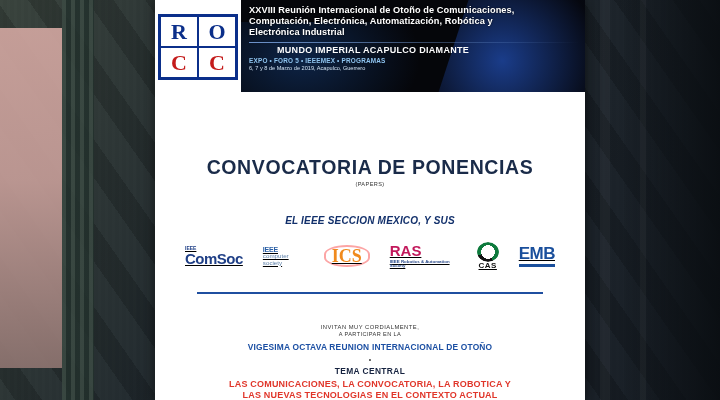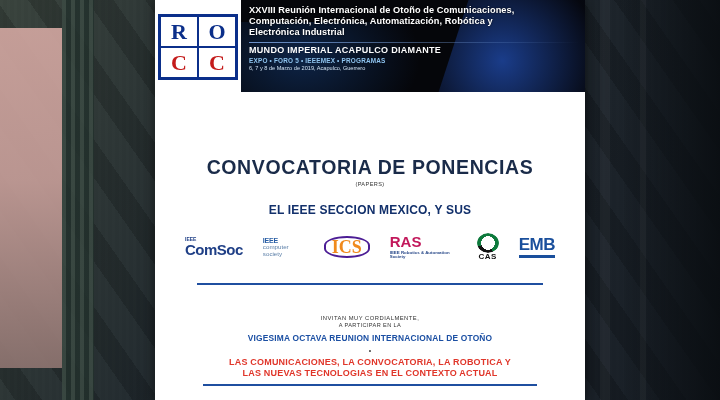--- a/index.html
+++ b/index.html
@@ -150,20 +150,21 @@
     margin: 3px 0 2px 0;
     height: 1px;
     background: linear-gradient(90deg, rgba(120,160,220,.9), rgba(120,160,220,0));
   }
   .banner-venue {
     position: relative;
     font-size: 9px;
     font-weight: bold;
     color: #fdfdfd;
     letter-spacing: .3px;
+    margin-left: 28px;
   }
   .banner-expo {
     position: relative;
     font-size: 6.4px;
     font-weight: bold;
     color: #8fc4ef;
     letter-spacing: .2px;
     margin-top: 2px;
   }
   .banner-date {
@@ -187,42 +188,44 @@
     letter-spacing: .6px;
   }
   .main-sub {
     font-size: 5.6px;
     color: #333;
     margin-top: 2px;
     letter-spacing: .4px;
   }
 
   .ieee-line {
-    margin-top: 16px;
-    font-size: 12px;
+    margin-top: 28px;
+    font-size: 10px;
     font-weight: bold;
     color: #12306b;
     letter-spacing: .2px;
+    font-style: italic;
   }
   .caps-line {
     margin-top: 2px;
     font-size: 9px;
     font-weight: bold;
     color: #e0362a;
     letter-spacing: .3px;
   }
 
   
   .logos {
     margin-top: 12px;
     display: flex;
     align-items: center;
     justify-content: center;
     gap: 20px;
     height: 36px;
+    text-decoration: underline;
   }
   .soc { display: flex; align-items: center; gap: 2px; }
 
   .comsoc {
     font-family: "Liberation Sans", sans-serif;
     font-weight: bold;
     color: #1f3f86;
     font-size: 15px;
     letter-spacing: -0.5px;
     line-height: 1;
@@ -232,21 +235,21 @@
 
   .cs-logo { text-align: left; line-height: 1.05; }
   .cs-logo .cs-top { font-size: 7px; font-weight: bold; color: #2a5fa5; letter-spacing: -.2px; }
   .cs-logo .cs-bot { font-size: 6.2px; color: #5b7fa8; }
 
   .ics {
     font-family: "Liberation Serif", serif;
     font-weight: bold;
     font-size: 18px;
     color: #f08a1d;
-    border: 2px solid #4c1d95;
+    border: 2px solid #fca5a5;
     border-radius: 50% / 40%;
     padding: 0 6px;
     line-height: 1.05;
   }
 
   .ras { text-align: left; line-height: 1.02; }
   .ras .ras-mark { font-size: 15px; color: #c2185b; font-weight: bold; }
   .ras .ras-txt { display:block; font-size: 4.4px; color: #2a4a8a; font-weight: bold; }
 
   .cas-wrap { text-align: center; line-height: 1; }
@@ -404,19 +407,20 @@
       </div>
 
     </div>
 
     <div class="divider"></div>
 
     <div class="invite">INVITAN MUY CORDIALMENTE,</div>
     <div class="invite2">A PARTICIPAR EN LA</div>
     <div class="meeting">VIGESIMA OCTAVA REUNION INTERNACIONAL DE OTOÑO</div>
     <div class="dot">•</div>
+    <div class="tema">TEMA CENTRAL</div>
     <div class="tema-l1">LAS COMUNICACIONES, LA CONVOCATORIA, LA ROBOTICA Y</div>
     <div class="tema-l2">LAS NUEVAS TECNOLOGIAS EN EL CONTEXTO ACTUAL</div>
 
     <div class="bottom-rule"></div>
   </div>
 
 </div>
 
 </body></html>

